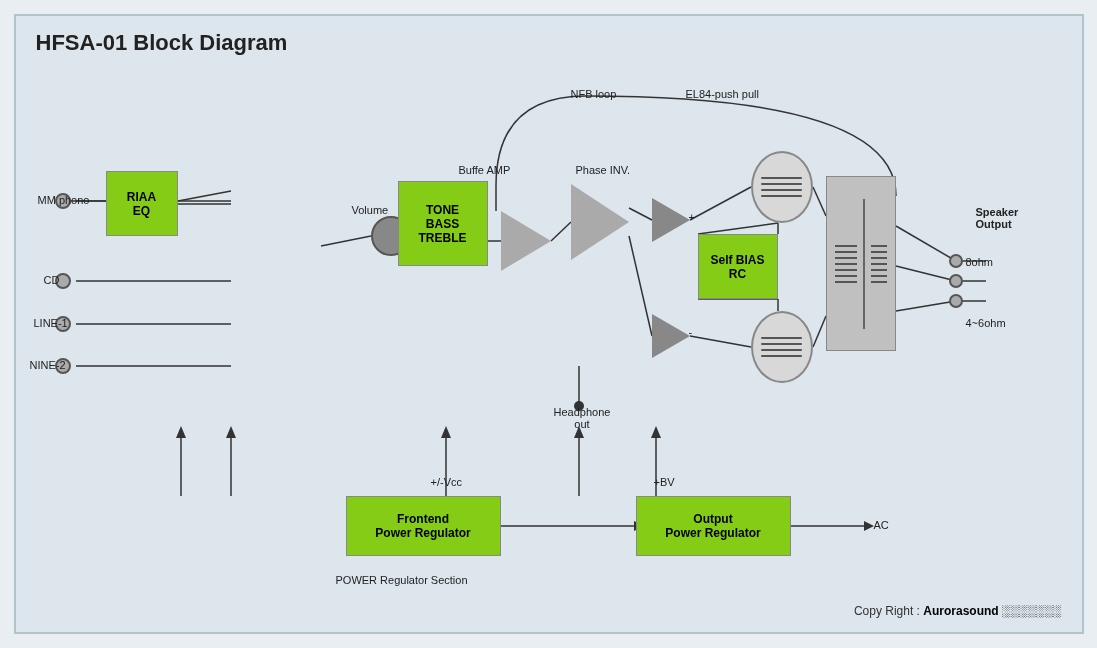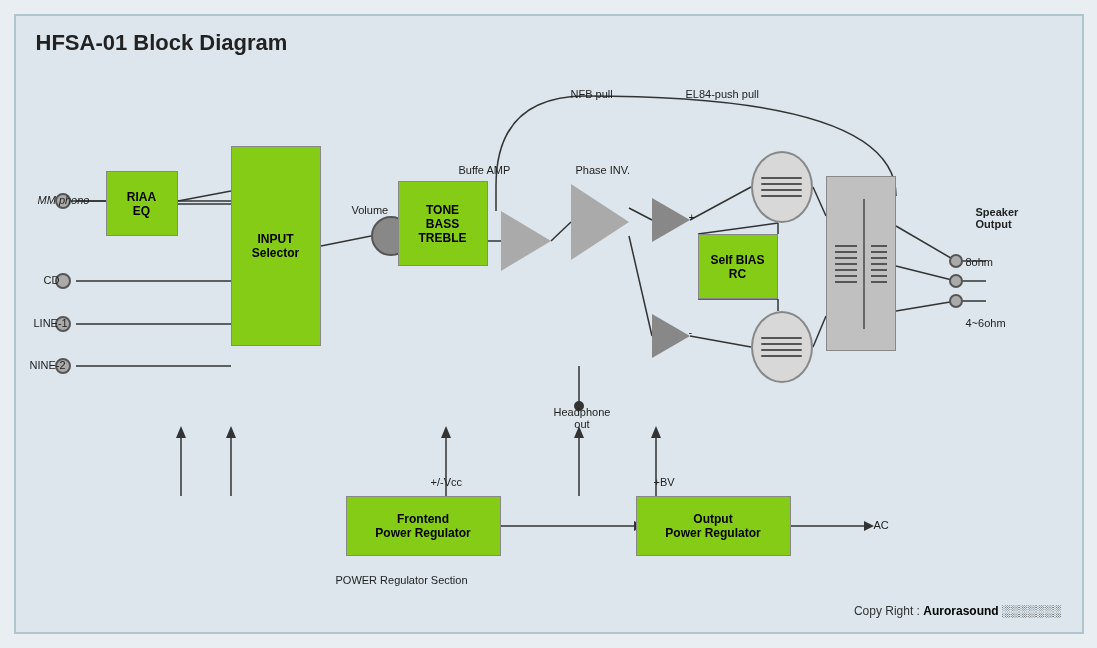--- a/index.html
+++ b/index.html
@@ -279,23 +279,20 @@
     <circle cx="47" cy="350" r="7" stroke="#555" stroke-width="2" fill="#aaa"></circle>
 
     <line x1="55" y1="185" x2="90" y2="185" stroke="#333" stroke-width="1.5"></line>
     <line x1="162" y1="185" x2="215" y2="175" stroke="#333" stroke-width="1.5"></line>
   </svg>
 
   <div class="block-box" id="riaa">
     <span>RIAA<br>EQ</span>
   </div>
 
-  <div class="block-box" id="input-sel">
-    <span>INPUT<br>Selector</span>
-  </div>
 
   <div id="volume-knob"></div>
 
   <div class="block-box" id="tone">
     <span>TONE<br>BASS<br>TREBLE</span>
   </div>
 
   <div id="buffe-amp"></div>
 
   <div id="phase-inv"></div>
@@ -351,28 +348,28 @@
   </div>
 
   <div class="block-box" id="frontend-pwr">
     <span>Frontend<br>Power Regulator</span>
   </div>
 
   <div class="block-box" id="output-pwr">
     <span>Output<br>Power Regulator</span>
   </div>
 
-  <div class="label" style="left:22px;top:178px;font-style:italic;">MM phono</div>
+  <div class="label" style="left:22px;top:178px;">MM phono</div>
   <div class="label" style="left:28px;top:258px;">CD</div>
   <div class="label" style="left:18px;top:301px;">LINE-1</div>
   <div class="label" style="left:14px;top:343px;">NINE-2</div>
   <div class="label" style="left:336px;top:188px;">Volume</div>
   <div class="label" style="left:443px;top:148px;">Buffe AMP</div>
   <div class="label" style="left:560px;top:148px;">Phase INV.</div>
-  <div class="label" style="left:555px;top:72px;">NFB pull</div>
+  <div class="label" style="left:555px;top:72px;">NFB loop</div>
   <div class="label" style="left:670px;top:72px;">EL84-push pull</div>
   <div class="label" style="left:673px;top:195px;">+</div>
   <div class="label" style="left:673px;top:310px;">-</div>
   <div class="label" style="left:538px;top:390px;text-align:center;">Headphone<br>out</div>
   <div class="label" style="left:960px;top:190px;font-weight:bold;">Speaker<br>Output</div>
   <div class="label" style="left:950px;top:240px;">8ohm</div>
   <div class="label" style="left:950px;top:260px;"></div>
   <div class="label" style="left:950px;top:279px;margin-top:22px;">4~6ohm</div>
   <div class="label" style="left:375px;top:460px;margin-left:40px;">+/-Vcc</div>
   <div class="label" style="left:638px;top:460px;">+BV</div>

